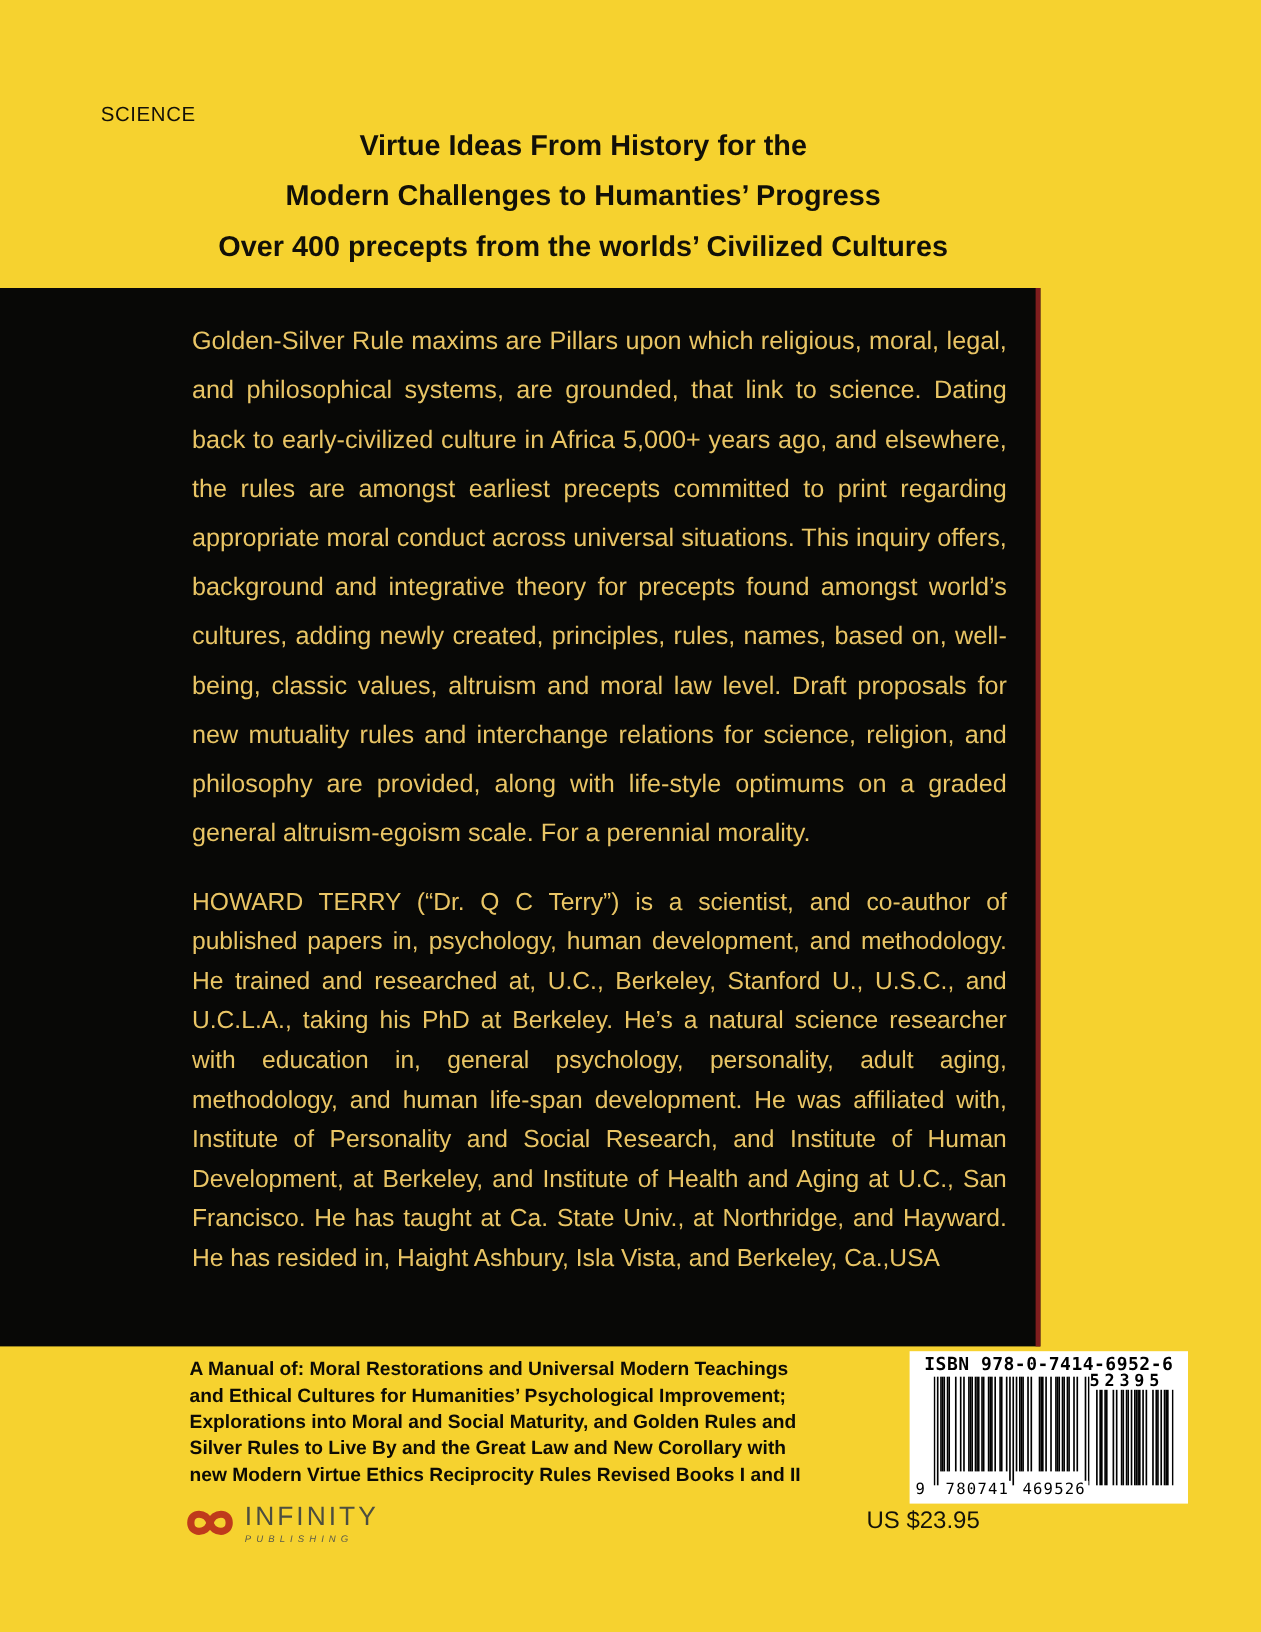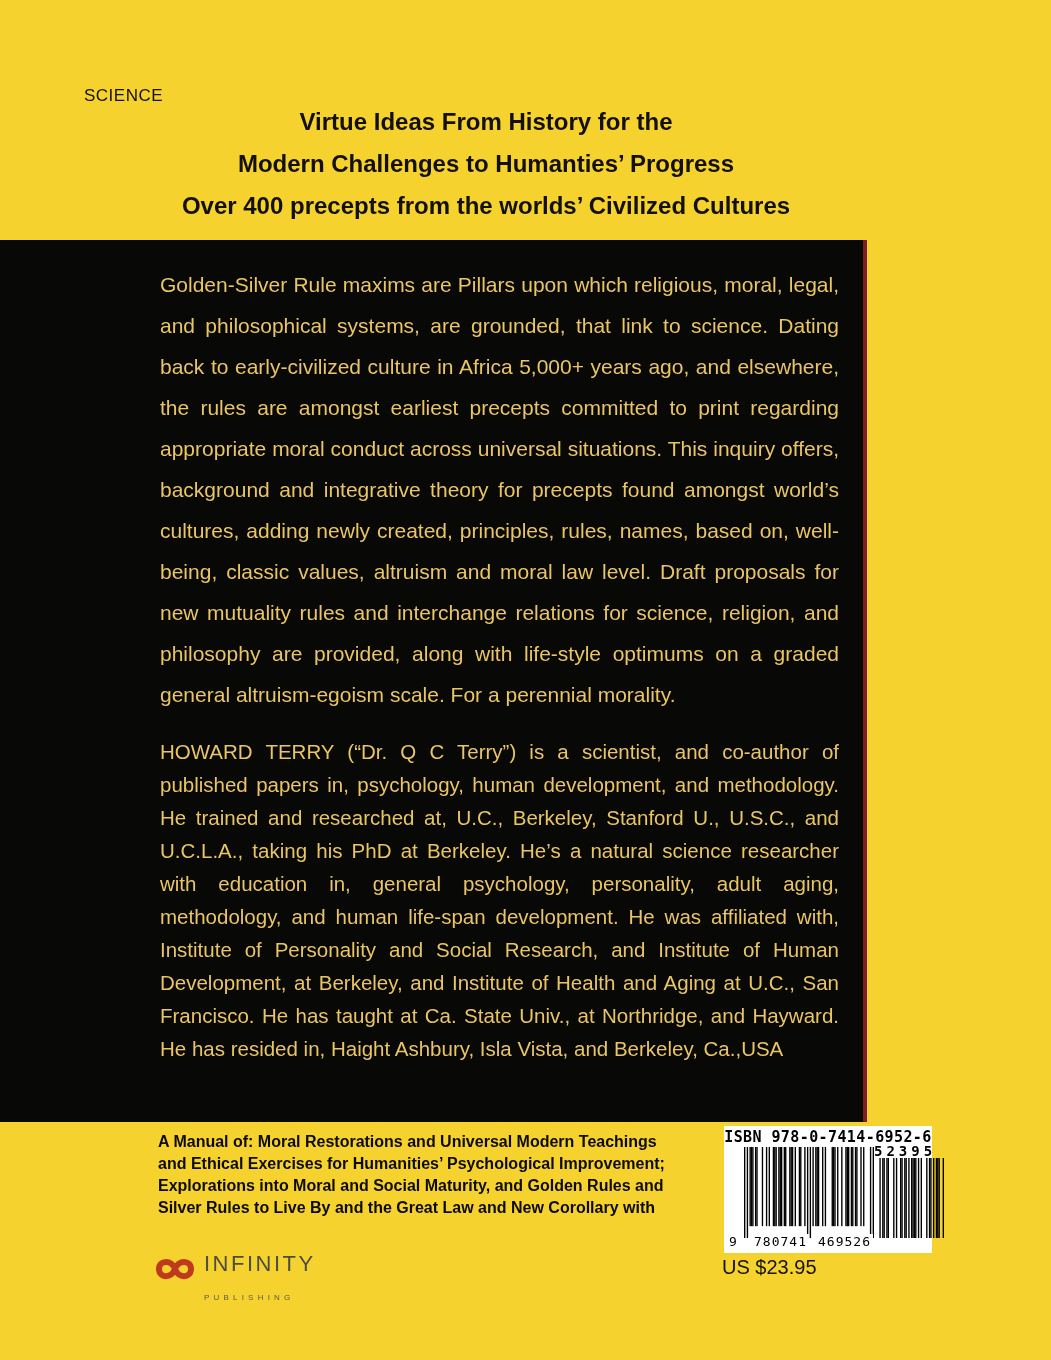--- a/index.html
+++ b/index.html
@@ -14,21 +14,21 @@
 
   .panel{position:absolute;left:0;top:240px;width:867px;height:882px;background:#080806;
          box-sizing:border-box;padding:24px 24px 0 160px;
          border-right:4px solid #7f1d1d;}
   .synopsis{font-size:21px;line-height:41px;text-align:justify;color:#E9C565;margin:0;}
   .bio{font-size:20.5px;line-height:33px;text-align:justify;color:#E9C565;margin:20px 0 0 0;}
 
   .manual{position:absolute;left:158px;top:1131px;width:556px;font-weight:bold;
           font-size:16px;line-height:22px;color:#0d0b05;}
 
-  .barcode-box{position:absolute;left:724px;top:1126px;width:208px;height:127px;
+  .barcode-box{position:absolute;left:758px;top:1126px;width:232px;height:127px;
                background:#ffffff;}
   .isbn-label{position:absolute;left:0;top:2px;width:100%;text-align:center;
               font-family:"DejaVu Sans Mono", monospace;font-weight:bold;
               font-size:15px;letter-spacing:.4px;color:#000;white-space:nowrap;}
   .ean-main{position:absolute;left:20px;top:21px;width:130px;height:91px;}
   .ean-addon{position:absolute;left:154px;top:32px;width:66px;height:80px;}
   .addon-label{position:absolute;left:150px;top:17px;width:78px;
                font-family:"DejaVu Sans Mono", monospace;font-weight:bold;
                font-size:14px;letter-spacing:4px;color:#000;white-space:nowrap;}
   .ean-digit-9{position:absolute;left:5px;top:108px;
@@ -37,21 +37,21 @@
                font-family:"DejaVu Sans Mono", monospace;font-size:13px;
                letter-spacing:1px;color:#000;}
   .ean-digits-right{position:absolute;left:92px;top:108px;background:#fff;padding:0 2px;
                font-family:"DejaVu Sans Mono", monospace;font-size:13px;
                letter-spacing:1px;color:#000;}
 
   .logo{position:absolute;left:150px;top:1252px;display:flex;align-items:flex-start;}
   .logo-mark{width:50px;height:34px;margin-right:4px;}
   .logo-text{display:flex;flex-direction:column;}
   .logo-name{font-size:22px;letter-spacing:2.5px;color:#4d4e40;line-height:24px;}
-  .logo-sub{font-size:8px;letter-spacing:4.2px;color:#5a5b4b;line-height:9px;margin-top:17px;}
+  .logo-sub{font-size:8px;letter-spacing:4.2px;color:#5a5b4b;line-height:9px;margin-top:2px;font-style:italic;}
 
   .price{position:absolute;left:722px;top:1256px;font-size:20px;color:#15130a;}
 </style>
 </head>
 <body>
 
 <div class="cover">
 
   <div class="science">SCIENCE</div>
 
@@ -61,23 +61,24 @@
     <div>Over 400 precepts from the worlds’ Civilized Cultures</div>
   </div>
 
   <div class="panel">
     <p class="synopsis">Golden-Silver Rule maxims are Pillars upon which religious, moral, legal, and philosophical systems, are grounded, that link to science. Dating back to early-civilized culture in Africa 5,000+ years ago, and elsewhere, the rules are amongst earliest precepts committed to print regarding appropriate moral conduct across universal situations. This inquiry offers, background and integrative theory for precepts found amongst world’s cultures, adding newly created, principles, rules, names, based on, well-being, classic values, altruism and moral law level. Draft proposals for new mutuality rules and interchange relations for science, religion, and philosophy are provided, along with life-style optimums on a graded general altruism-egoism scale. For a perennial morality.</p>
     <p class="bio">HOWARD TERRY (“Dr. Q C Terry”) is a scientist, and co-author of published papers in, psychology, human development, and methodology. He trained and researched at, U.C., Berkeley, Stanford U., U.S.C., and U.C.L.A., taking his PhD at Berkeley. He’s a natural science researcher with education in, general psychology, personality, adult aging, methodology, and human life-span development. He was affiliated with, Institute of Personality and Social Research, and Institute of Human Development, at Berkeley, and Institute of Health and Aging at U.C., San Francisco. He has taught at Ca. State Univ., at Northridge, and Hayward. He has resided in, Haight Ashbury, Isla Vista, and Berkeley, Ca.,USA</p>
   </div>
 
   <div class="manual">
     <div>A Manual of: Moral Restorations and Universal Modern Teachings</div>
-    <div>and Ethical Exercises for Humanities’ Psychological Improvement;</div>
+    <div>and Ethical Cultures for Humanities’ Psychological Improvement;</div>
     <div>Explorations into Moral and Social Maturity, and Golden Rules and</div>
     <div>Silver Rules to Live By and the Great Law and New Corollary with</div>
+    <div>new Modern Virtue Ethics Reciprocity Rules Revised Books I and II</div>
   </div>
 
   <div class="barcode-box">
     <div class="isbn-label">ISBN 978-0-7414-6952-6</div>
     <div class="addon-label">52395</div>
     <svg class="ean-main" id="ean-main-svg" preserveAspectRatio="none" viewBox="0 0 95 100">
         <rect x="0" y="0" width="1" height="100" fill="#000"></rect>
         <rect x="2" y="0" width="1" height="100" fill="#000"></rect>
         <rect x="4" y="0" width="1" height="87" fill="#000"></rect>
         <rect x="5" y="0" width="1" height="87" fill="#000"></rect>

